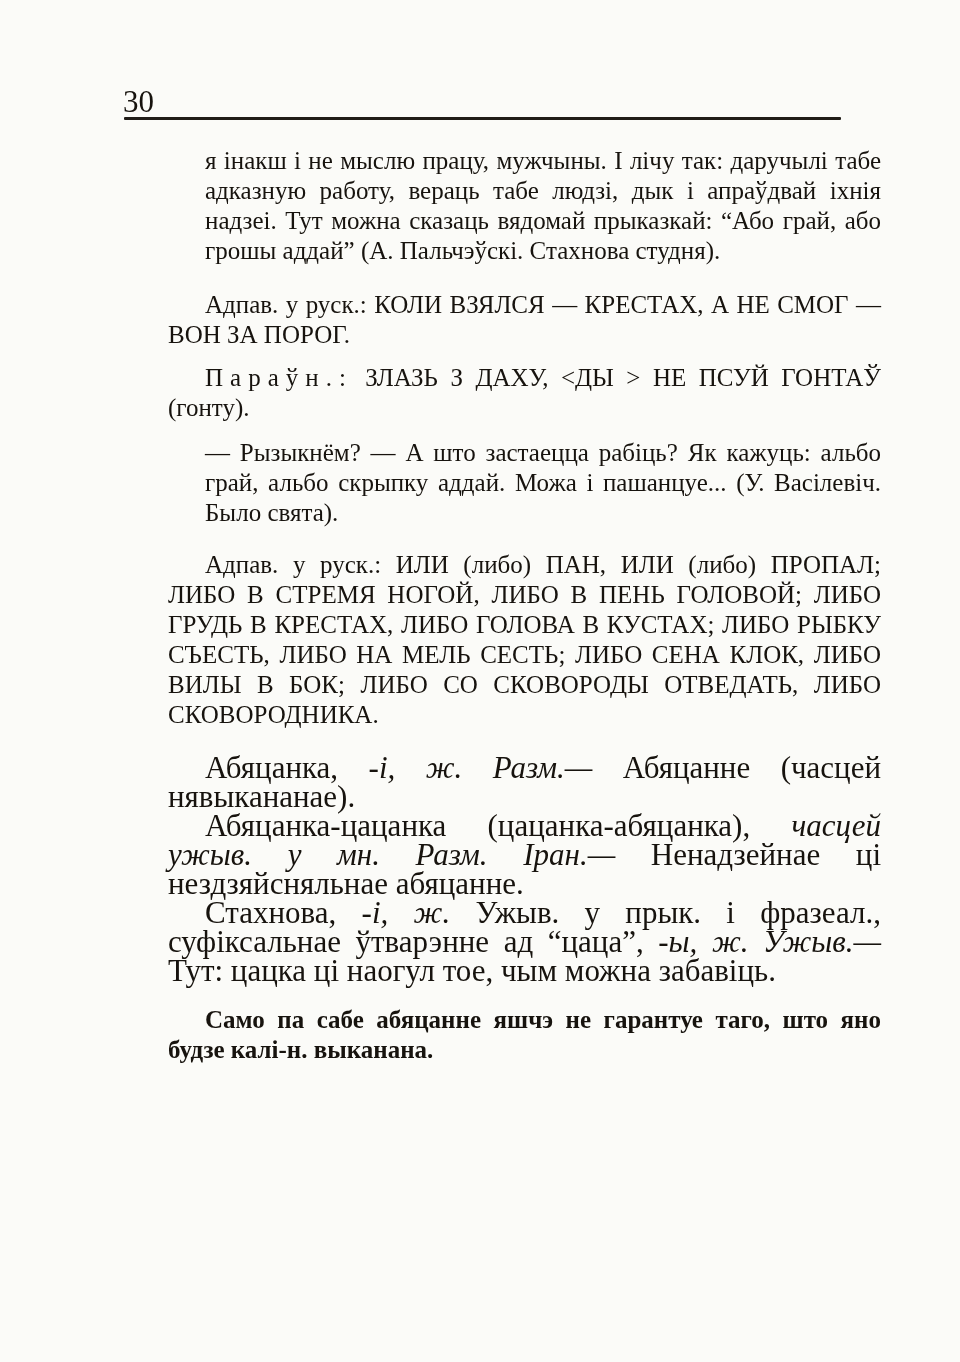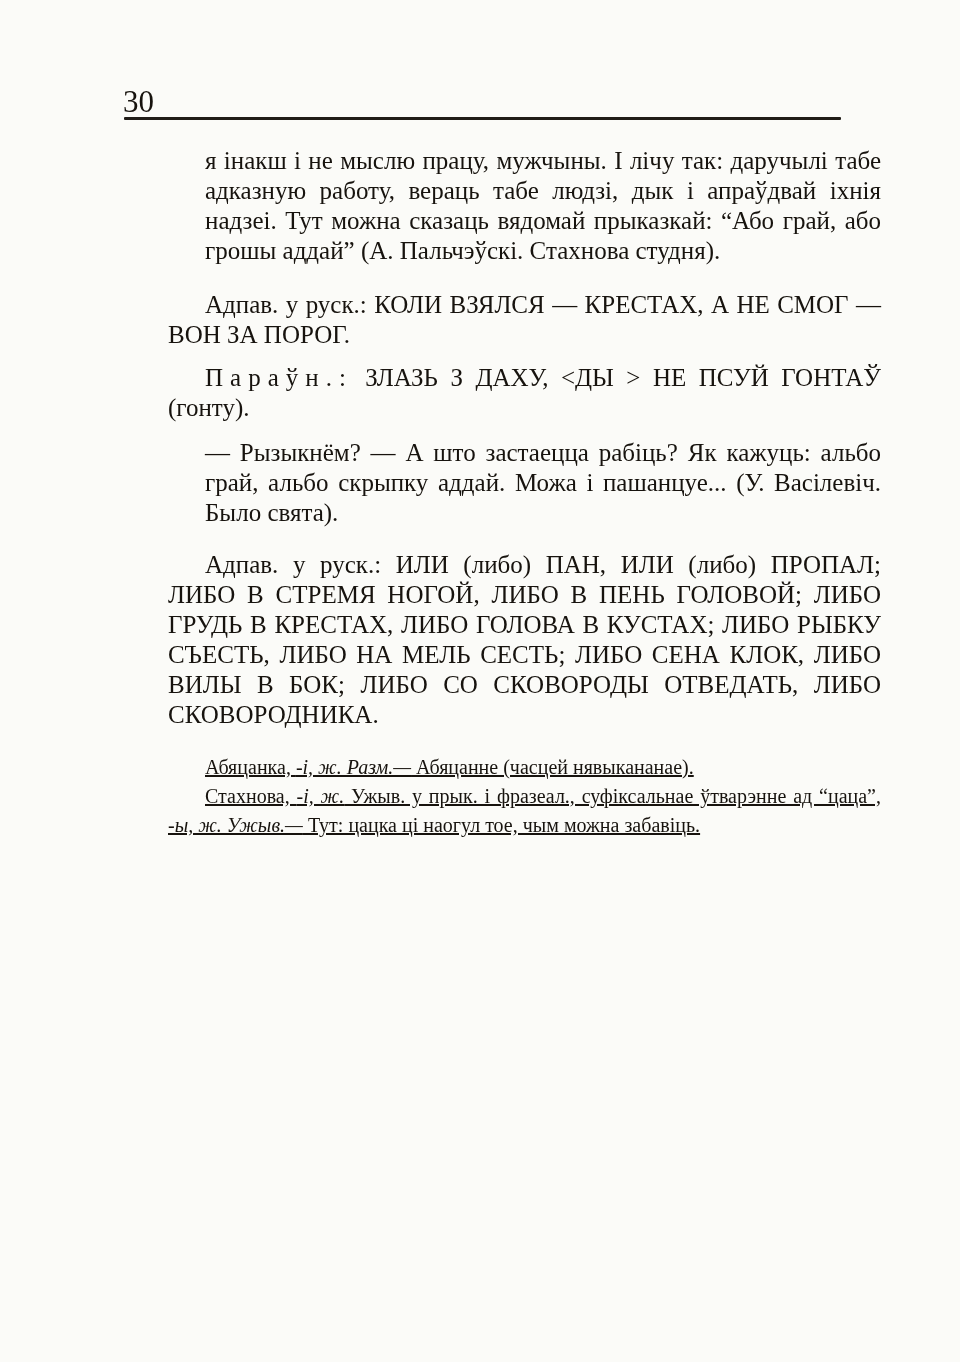--- a/index.html
+++ b/index.html
@@ -37,21 +37,21 @@
     top: 0;
     width: 713px;
     font-size: 25px;
     line-height: 30px;
     text-align: justify;
     margin-left: 38px;
   }
   .para { margin: 0; }
   .quote   { padding-left: 37px; }
   .indent  { text-indent: 37px; }
-  .gloss   { font-size: 20px; line-height: 29px; text-decoration: underline; }
+  .gloss   { font-size: 31px; line-height: 29px; }
   .s-r  { }
   .s-b  { font-weight: bold; }
   .s-i  { font-style: italic; }
   .s-sp { letter-spacing: 0.28em; }
   
   .mt-first { margin-top: 146px; }
   .mt-24 { margin-top: 24px; }
   .mt-13 { margin-top: 13px; }
   .mt-32 { margin-top: 32px; }
   .mt-10 { margin-top: 10px; }
@@ -77,16 +77,18 @@
 
 
 
   <p class="para quote mt-15"><span class="s-r">— Рызыкнём? — А што застаецца рабіць? Як кажуць: альбо грай, альбо скрыпку аддай. Можа і пашанцуе... (У. Васілевіч. Было свята).</span></p>
 
   <p class="para indent mt-22"><span class="s-r">Адпав. у руск.: ИЛИ (либо) ПАН, ИЛИ (либо) ПРОПАЛ; ЛИБО В СТРЕМЯ НОГОЙ, ЛИБО В ПЕНЬ ГОЛОВОЙ; ЛИБО ГРУДЬ В КРЕСТАХ, ЛИБО ГОЛОВА В КУСТАХ; ЛИБО РЫБКУ СЪЕСТЬ, ЛИБО НА МЕЛЬ СЕСТЬ; ЛИБО СЕНА КЛОК, ЛИБО ВИЛЫ В БОК; ЛИБО СО СКОВОРОДЫ ОТВЕДАТЬ, ЛИБО СКОВОРОДНИКА.</span></p>
 
 
   <p class="para indent gloss mt-23"><span class="s-r">Абяцанка, </span><span class="s-i">-і, ж. Разм.—</span><span class="s-r"> Абяцанне (часцей нявыкананае).</span></p>
 
+  <p class="para indent gloss"><span class="s-r">Абяцанка-цацанка (цацанка-абяцанка), </span><span class="s-i">часцей ужыв. у мн. Разм. Іран.—</span><span class="s-r"> Ненадзейнае ці нездзяйсняльнае абяцанне.</span></p>
 
   <p class="para indent gloss"><span class="s-r">Стахнова, </span><span class="s-i">-і, ж.</span><span class="s-r"> Ужыв. у прык. і фразеал., суфіксальнае ўтварэнне ад “цаца”, </span><span class="s-i">-ы, ж. Ужыв.—</span><span class="s-r"> Тут: цацка ці наогул тое, чым можна забавіць.</span></p>
 
+  <p class="para indent mt-20"><span class="s-b">Само па сабе абяцанне яшчэ не гарантуе таго, што яно будзе калі-н. выканана.</span></p>
 </main>
 
 </body></html>

